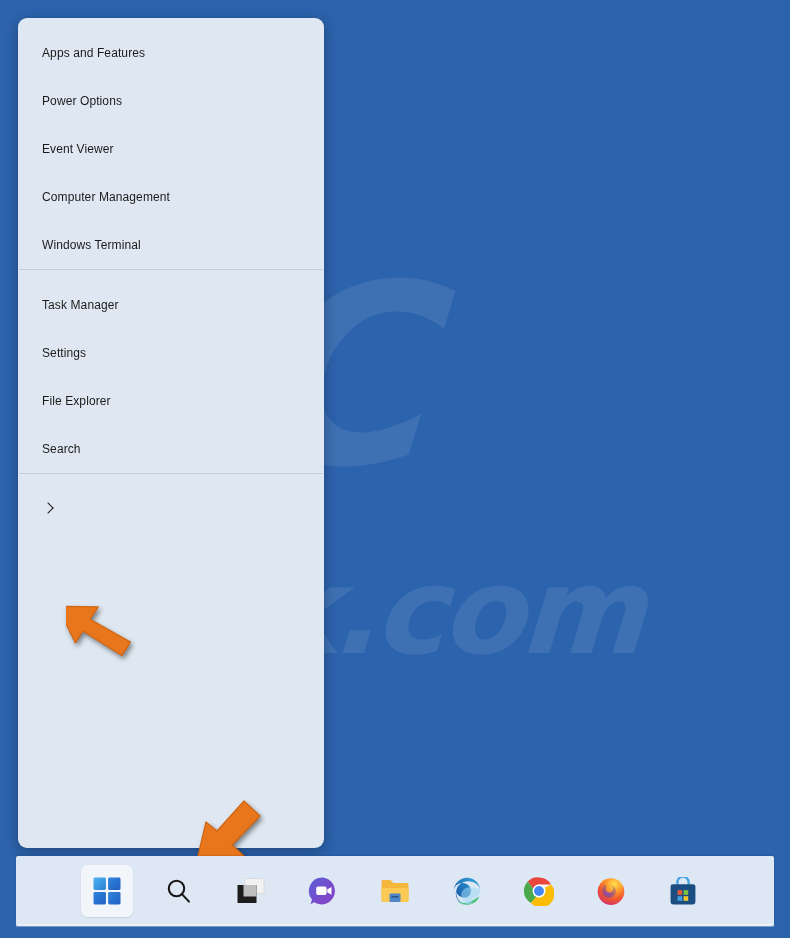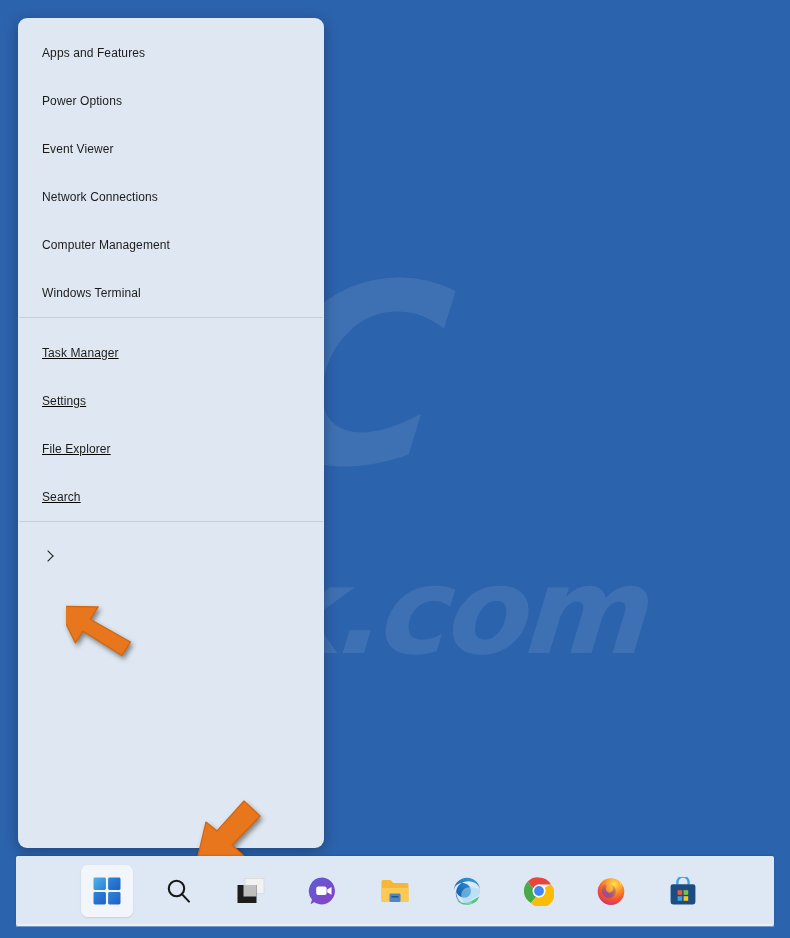--- a/index.html
+++ b/index.html
@@ -117,21 +117,21 @@
   }
 
   .menu-sep {
     height: 1px;
     margin: 0 1px;
     background: #c3cfdd;
   }
 
   
   #group-1 { padding-top: 11px; }
-  #group-2 { padding-top: 11px; text-decoration: underline; }
+  #group-2 { padding-top: 11px; }
   #group-3 { padding-top: 11px; }
 
   
   .pointer-arrow {
     position: absolute;
     pointer-events: none;
     filter: drop-shadow(2px 3px 2.5px rgba(0,0,0,0.45));
   }
   #arrow-settings { left: 66px; top: 584px; width: 76px; height: 80px; }
   #arrow-start    { left: 194px; top: 798px; width: 70px; height: 72px; }
@@ -199,23 +199,20 @@
 
   <div class="menu-group" id="group-1">
     <div class="menu-item">
       <span class="label">Apps and Features</span>
     </div>
     <div class="menu-item">
       <span class="label">Power Options</span>
     </div>
     <div class="menu-item">
       <span class="label">Event Viewer</span>
-    </div>
-    <div class="menu-item">
-      <span class="label">Network Connections</span>
     </div>
     <div class="menu-item">
       <span class="label">Computer Management</span>
     </div>
     <div class="menu-item">
       <span class="label">Windows Terminal</span>
     </div>
   </div>
 
   <div class="menu-sep"></div>

